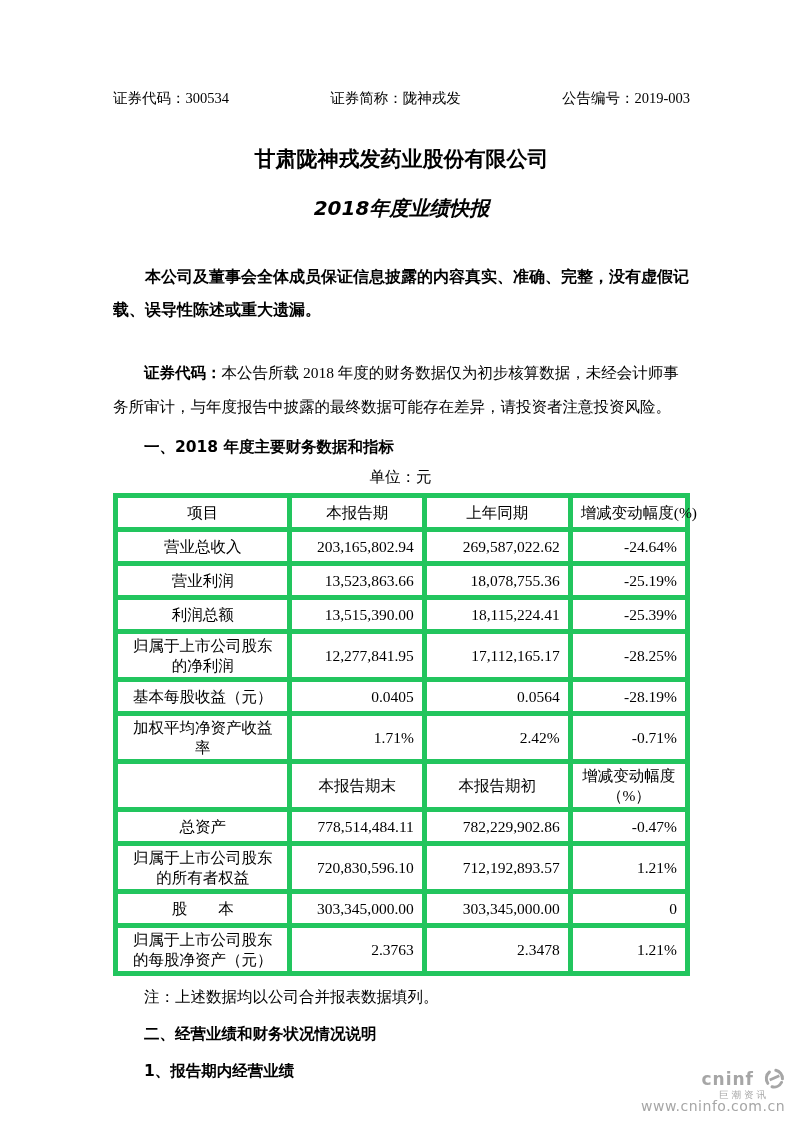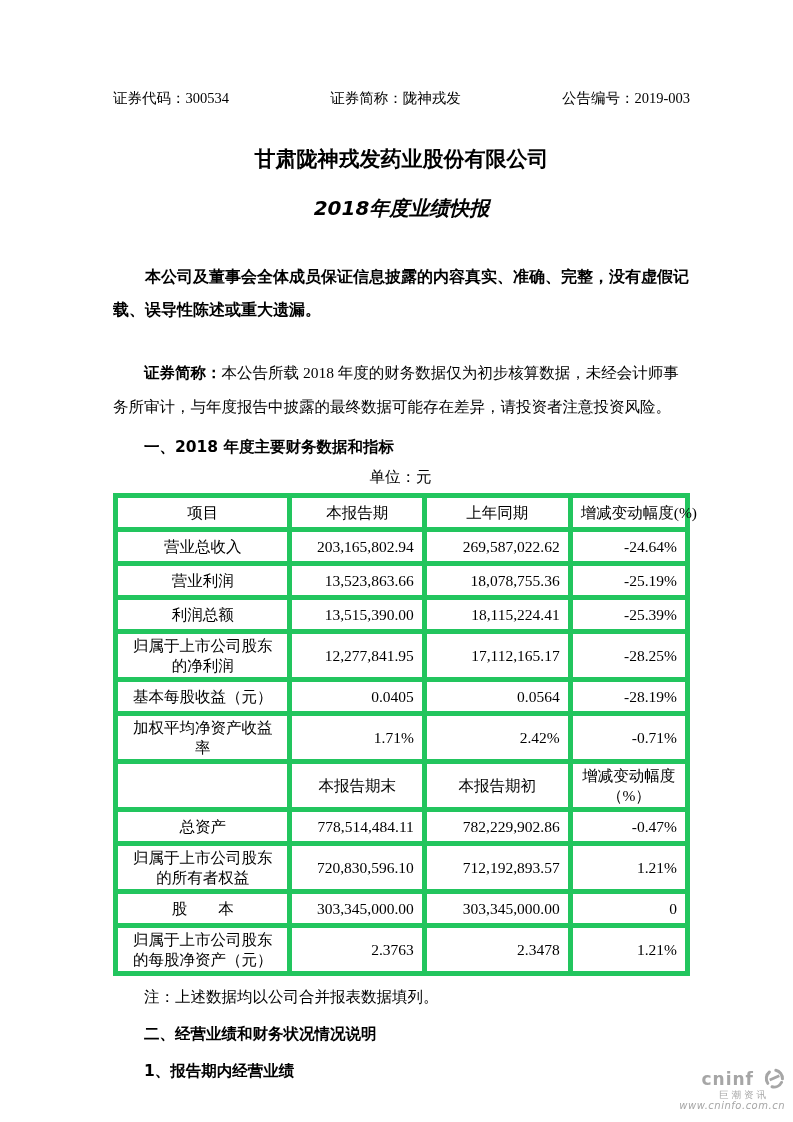--- a/index.html
+++ b/index.html
@@ -104,41 +104,41 @@
     font-family:"DejaVu Sans","Liberation Sans",sans-serif;
     font-weight:bold; font-size:17px; line-height:18px; letter-spacing:1px;
   }
   .logo-cn {
     font-family:"DejaVu Sans","Liberation Sans",sans-serif;
     font-size:9.5px; line-height:11px; letter-spacing:3px;
     margin-right:16px;
   }
   .logo-url {
     font-family:"DejaVu Sans","Liberation Sans",sans-serif;
-    font-size:10px; line-height:12px; letter-spacing:0.5px;font-style:italic;
+    font-size:14px; line-height:12px; letter-spacing:0.5px;
   }
 </style>
 </head>
 <body>
 
 <div class="page">
   <div class="content">
 
     <div class="doc-header">
       <span>证券代码：300534</span>
       <span>证券简称：陇神戎发</span>
       <span>公告编号：2019-003</span>
     </div>
 
     <div class="company-title">甘肃陇神戎发药业股份有限公司</div>
     <div class="report-title">2018年度业绩快报</div>
 
     <p class="declaration">本公司及董事会全体成员保证信息披露的内容真实、准确、完整，没有虚假记载、误导性陈述或重大遗漏。</p>
 
-    <p class="special-notice"><span class="notice-label">证券简称：</span><span>本公告所载 2018 年度的财务数据仅为初步核算数据，未经会计师事务所审计，与年度报告中披露的最终数据可能存在差异，请投资者注意投资风险。</span></p>
+    <p class="special-notice"><span class="notice-label">证券代码：</span><span>本公告所载 2018 年度的财务数据仅为初步核算数据，未经会计师事务所审计，与年度报告中披露的最终数据可能存在差异，请投资者注意投资风险。</span></p>
 
     <div class="section-heading">一、2018 年度主要财务数据和指标</div>
 
     <div class="unit-line">单位：元</div>
 
     <table class="fin">
       <colgroup>
           <col class="c1">
           <col class="c2">
           <col class="c3">

